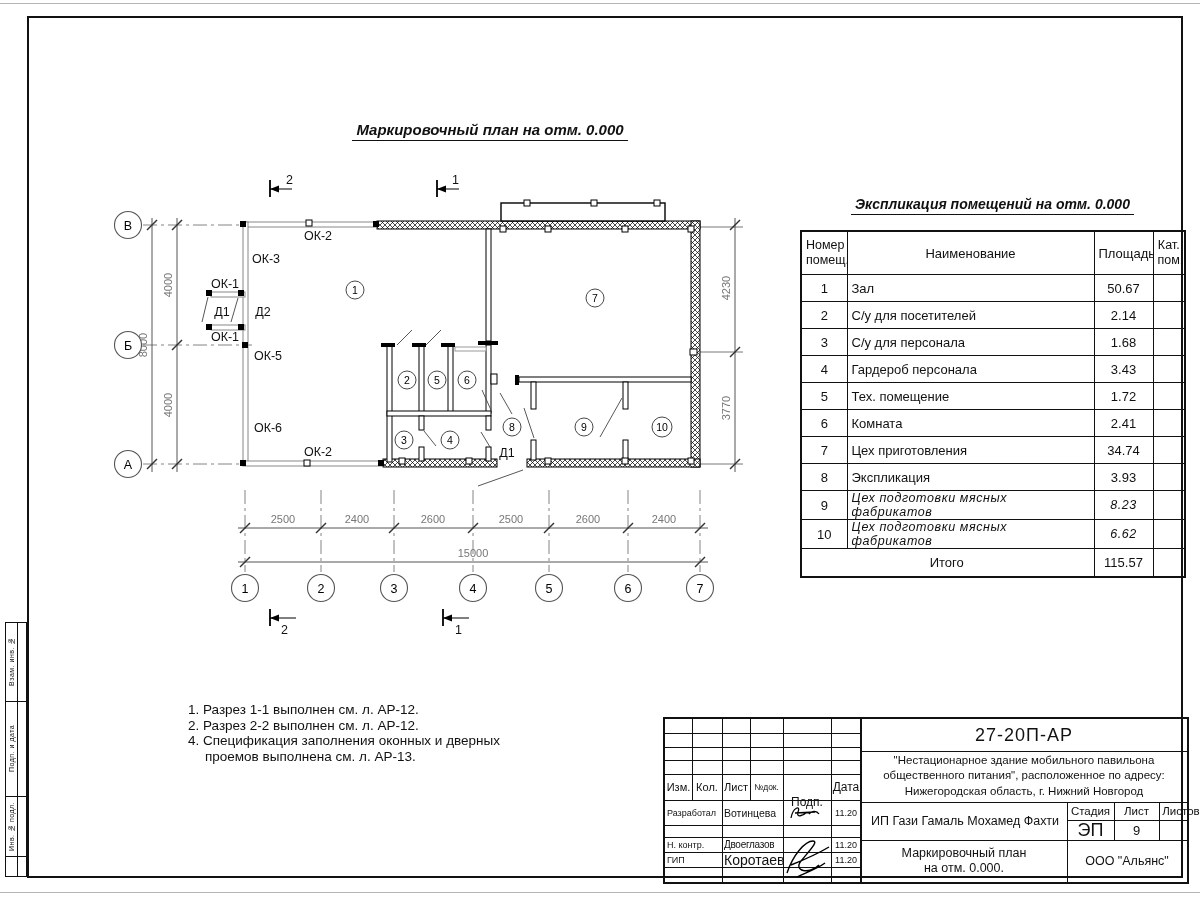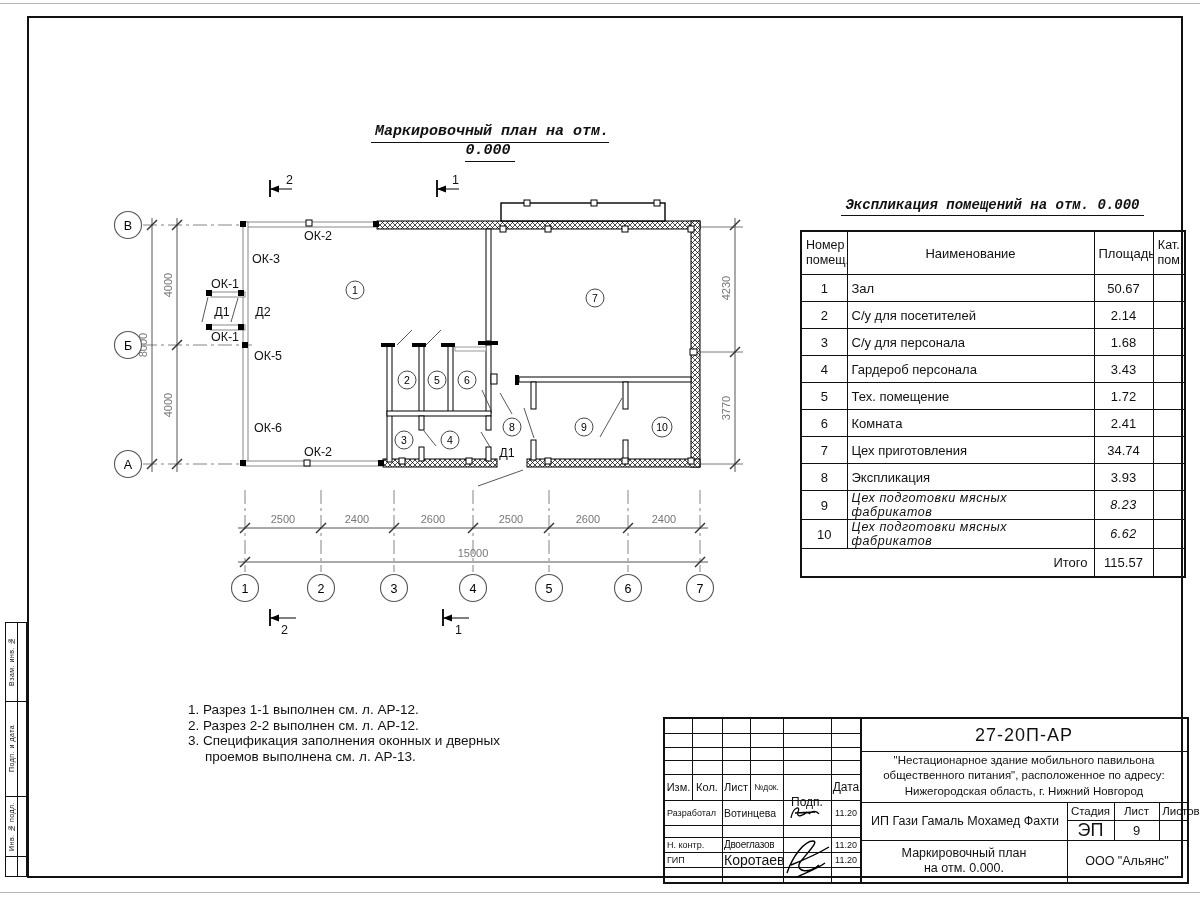--- a/index.html
+++ b/index.html
@@ -6,31 +6,31 @@
   #page{position:relative;width:1200px;height:900px;background:#ffffff;overflow:hidden;
         font-family:"Liberation Sans",sans-serif;color:#111;}
   .abs{position:absolute;}
   .hl{position:absolute;background:#111;height:1px;}
   .vl{position:absolute;background:#111;width:1px;}
   .paper-edge{position:absolute;left:0;width:1200px;height:1px;background:#b5b5b5;}
   #frame{position:absolute;left:27px;top:16px;width:1156px;height:862px;
          border:2px solid #111;box-sizing:border-box;}
   
   .drawing-title{font-style:italic;font-weight:700;text-align:center;}
-  .drawing-title span{border-bottom:1.4px solid #111;padding:0 4px 2px 4px;font-family:Liberation Mono, monospace;}
+  .drawing-title span{border-bottom:1.4px solid #111;padding:0 4px 2px 4px;}
   
   #legend{position:absolute;left:800px;top:230px;border-collapse:collapse;table-layout:fixed;
           width:384px;font-size:13px;}
   #legend td,#legend th{border:1px solid #111;padding:0 4px;font-weight:400;overflow:hidden;}
   #legend{border:2px solid #111;}
   #legend th{text-align:center;height:42px;line-height:15px;}
   #legend td{height:26px;}
   #legend td.c{text-align:center;}
   #legend tr.gost td.nm, #legend tr.gost td.ar{font-style:italic;letter-spacing:.6px;font-size:12.5px;}
-  #legend td.total-lbl{text-align:right;padding-right:6px;}
+  #legend td.total-lbl{text-align:center;padding-right:6px;}
   
   #notes{position:absolute;left:188px;top:702px;font-size:13.5px;line-height:15.5px;}
   #notes .indent{padding-left:17px;}
   
   #stamp{position:absolute;left:663px;top:717px;width:522px;height:163px;
          border:2px solid #111;box-sizing:content-box;}
   #stamp .t{position:absolute;display:flex;align-items:center;justify-content:center;text-align:center;}
   #stamp .l{justify-content:flex-start;text-align:left;}
   #stamp .pre{white-space:pre-line;}
   
@@ -375,21 +375,21 @@
       <td colspan="2" class="total-lbl">Итого</td>
       <td class="c">115.57</td>
       <td></td>
     </tr>
   </tbody>
     </table>
 
   <div id="notes">
     <div>1. Разрез 1-1 выполнен см. л. АР-12.</div>
     <div>2. Разрез 2-2 выполнен см. л. АР-12.</div>
-    <div>3. Спецификация заполнения оконных и дверных</div>
+    <div>4. Спецификация заполнения оконных и дверных</div>
     <div class="indent">проемов выполнена см. л. АР-13.</div>
   </div>
 
   <div id="stamp">
 
     <div class="hl" style="left:0;top:14px;width:196px"></div>
     <div class="hl" style="left:0;top:28px;width:196px"></div>
     <div class="hl" style="left:0;top:41px;width:196px"></div>
     <div class="hl" style="left:0;top:55px;width:196px"></div>
     <div class="hl" style="left:0;top:81px;width:196px"></div>

